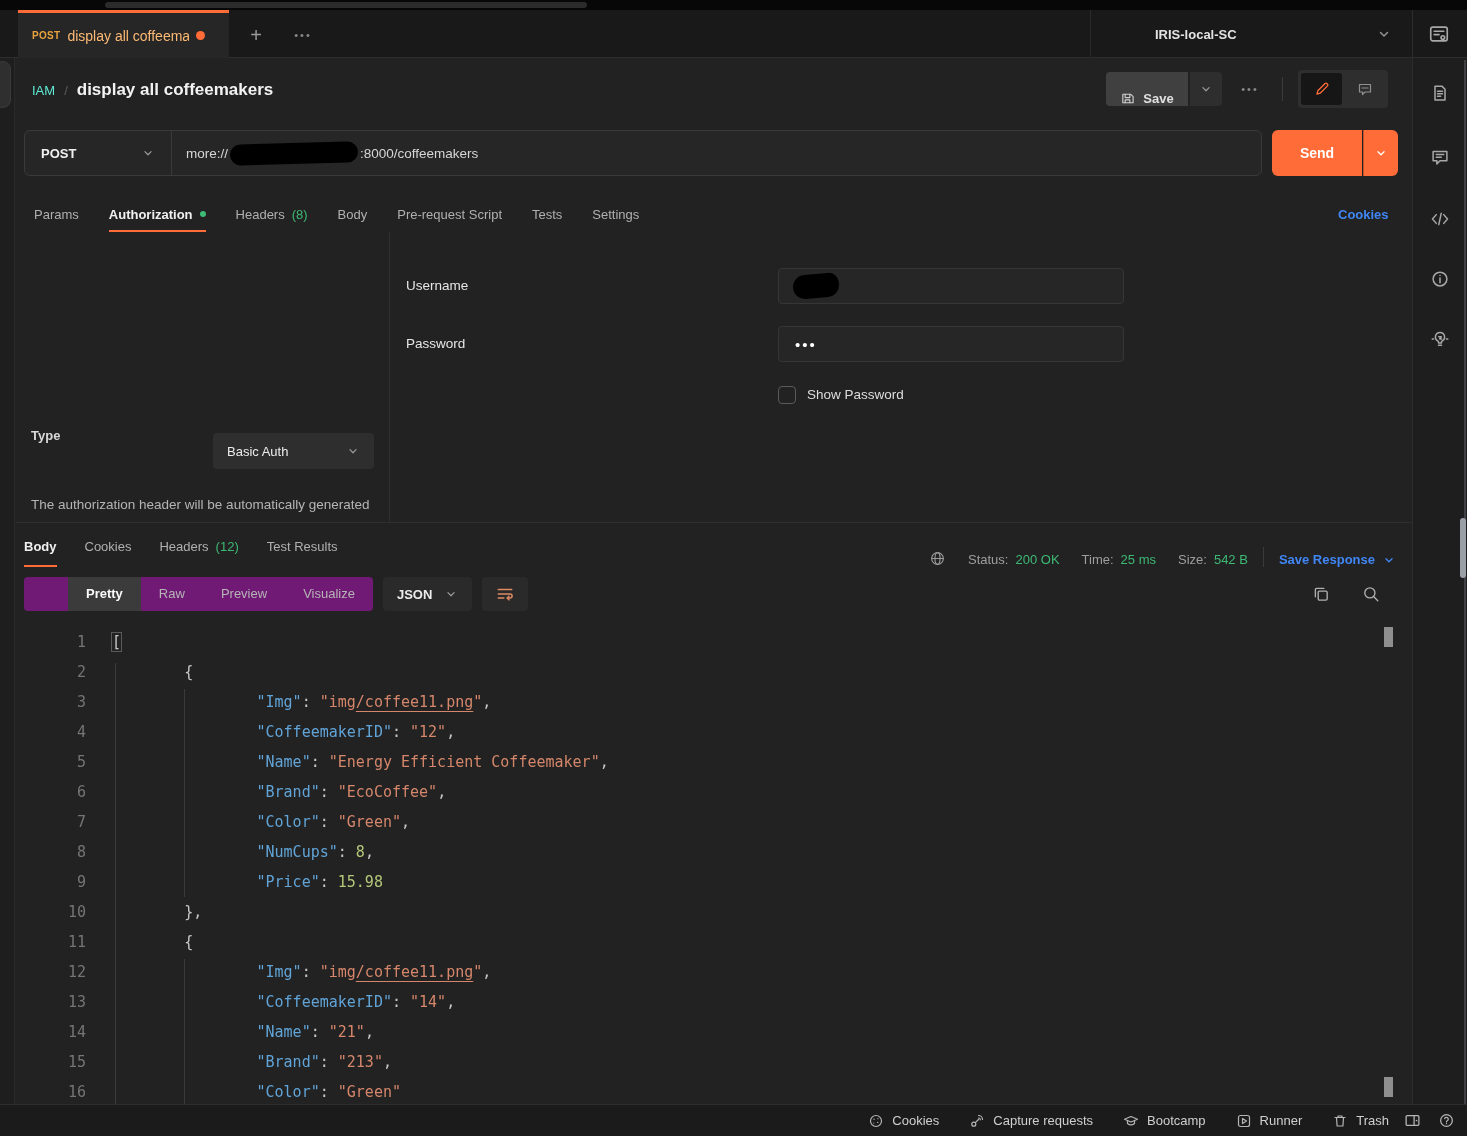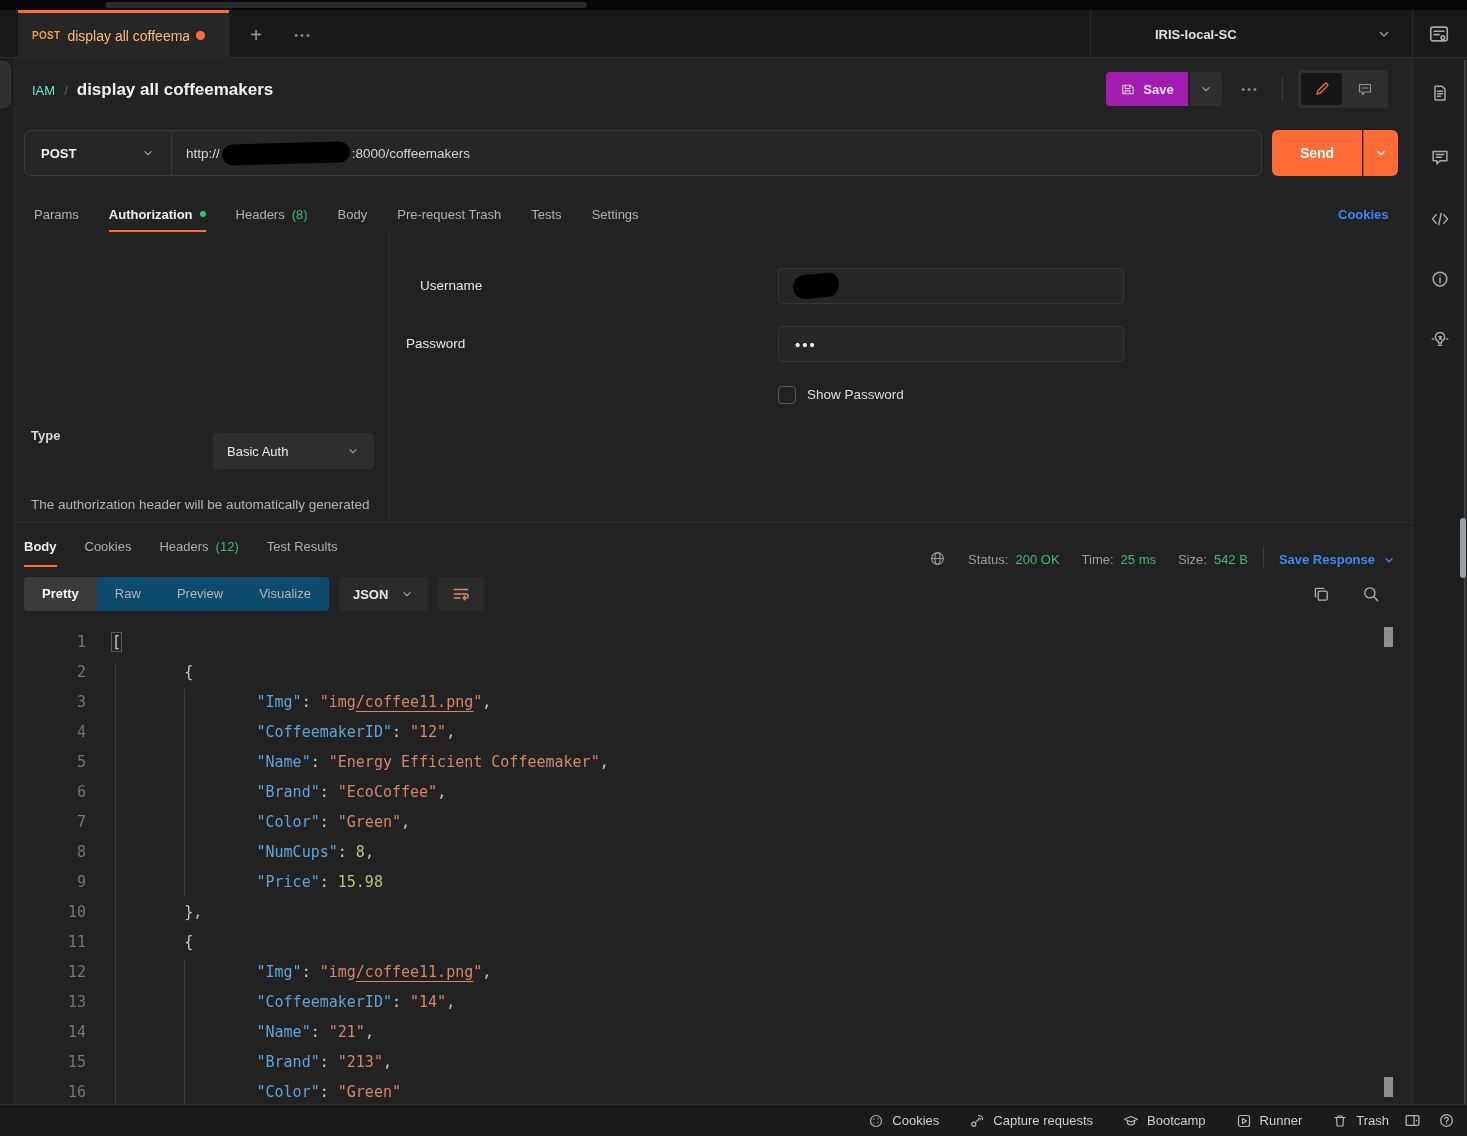--- a/index.html
+++ b/index.html
@@ -35,21 +35,21 @@
   .win-scroll-line { position:absolute; left:1464px; top:60px; width:2px; height:1044px; background:#3f4145; }
   .win-scroll-thumb { position:absolute; left:1460px; top:518px; width:6px; height:60px; background:#9ba0a6; border-radius:3px; }
 
   
   .reqpanel { position:absolute; left:16px; top:58px; width:1396px; height:464px; background:#222222; }
   .breadcrumb { position:absolute; left:16px; top:22px; display:flex; align-items:center; gap:9px; font-size:13px; }
   .bc-root { color:#5eead4;text-align:right; }
   .bc-sep { color:#5c5c5c; }
   .bc-title { color:#f2f2f2; font-weight:700; font-size:17px; }
 
-  .save-btn { position:absolute; left:1090px; top:14px; width:82px; height:34px; background:#a21caf; border-radius:4px 0 0 4px; display:flex; align-items:center; justify-content:center; gap:8px; color:#e0e0e0; font-size:13px; font-weight:600; cursor:pointer; }
+  .save-btn { position:absolute; left:1090px; top:14px; width:82px; height:34px; background:#404040; border-radius:4px 0 0 4px; display:flex; align-items:flex-end; justify-content:center; gap:8px; color:#e0e0e0; font-size:13px; font-weight:600; cursor:pointer; }
   .save-chevron { position:absolute; left:1174px; top:14px; width:32px; height:34px; background:#2e2e2e; border-radius:0 4px 4px 0; display:flex; align-items:center; justify-content:center; cursor:pointer; }
   .header-more { position:absolute; left:1216px; top:14px; width:36px; height:34px; display:flex; align-items:center; justify-content:center; color:#8a8a8a; font-size:11px; letter-spacing:2px; cursor:pointer; }
   .header-divider { position:absolute; left:1266px; top:19px; width:1px; height:24px; background:#3a3a3a; }
   .edit-group { position:absolute; left:1282px; top:12px; width:90px; height:38px; background:#2e2e2e; border-radius:4px; padding:3px; display:flex; gap:2px; }
   .edit-seg { flex:1; display:flex; align-items:center; justify-content:center; border-radius:3px; cursor:pointer; }
   .edit-seg.active { background:#161616; }
 
   .url-box { position:absolute; left:8px; top:72px; width:1238px; height:46px; background:#262626; border:1px solid #3a3a3a; border-radius:6px; display:flex; align-items:stretch; }
   .method { width:146px; display:flex; align-items:center; justify-content:space-between; padding:0 16px; cursor:pointer; }
   .method-label { font-size:13px; font-weight:bold; color:#f0f0f0; }
@@ -85,21 +85,21 @@
   .respanel { position:absolute; left:16px; top:522px; width:1396px; height:582px; background:#222222; border-top:1px solid #2f2f2f; }
   .restabs { position:absolute; left:8px; top:2px; height:42px; display:flex; gap:28px; font-size:13px; color:#b0b0b0; }
   .resmeta { position:absolute; right:16px; top:2px; height:42px; display:flex; align-items:flex-end; gap:7px; font-size:13px; }
   .meta-label { color:#9e9e9e; }
   .meta-value { color:#3dba74; }
   .meta-gap { width:8px; }
   .meta-divider { width:1px; height:20px; background:#3a3a3a; margin:0 8px; }
   .save-response { color:#4086f4; font-weight:600; cursor:pointer; }
 
   .restoolbar { position:absolute; left:8px; top:54px; height:34px; display:flex; gap:10px; }
-  .viewgroup { display:flex; background:#0c4a6e; border-radius:4px; overflow:hidden; }
+  .viewgroup { display:flex; background:#701a75; border-radius:4px; overflow:hidden;padding-left:44px; }
   .vtab { padding:0 18px; line-height:34px; font-size:13px; color:#b5b5b5; cursor:pointer; }
   .vtab.active { background:#3b3b3b; color:#fafafa; font-weight:600; }
   .format-select { display:flex; align-items:center; gap:12px; background:#2a2a2a; border-radius:4px; padding:0 14px; cursor:pointer; }
   .format-value { font-size:13px; font-weight:600; color:#ececec; }
   .wrap-btn { width:46px; background:#2a2a2a; border-radius:4px; display:flex; align-items:center; justify-content:center; cursor:pointer; }
   .copy-btn { position:absolute; left:1292px; top:58px; width:26px; height:26px; display:flex; align-items:center; justify-content:center; cursor:pointer; }
   .search-btn { position:absolute; left:1342px; top:58px; width:26px; height:26px; display:flex; align-items:center; justify-content:center; cursor:pointer; }
 
   .codearea { position:absolute; left:0; top:98px; width:1384px; height:484px; overflow:hidden; font-family:"DejaVu Sans Mono", monospace; font-size:15px; }
   .cl { height:30px; line-height:30px; white-space:pre; }
@@ -240,21 +240,21 @@
 
     <div class="url-box">
       <div class="method">
         <span class="method-label">POST</span>
         <svg class="icon" width="14" height="14" viewBox="0 0 16 16" fill="none" stroke="#9a9a9a" stroke-width="1.4" stroke-linecap="round" stroke-linejoin="round">
             <path d="M4.5 6.5L8 10l3.5-3.5"></path>
           </svg>
       </div>
       <div class="method-divider"></div>
       <div class="url-text">
-        <span>http://</span>
+        <span>more://</span>
         <span class="url-redaction"></span>
         <span>:8000/coffeemakers</span>
       </div>
     </div>
     <div class="send-btn">Send</div>
     <div class="send-chevron">
       <svg class="icon" width="14" height="14" viewBox="0 0 16 16" fill="none" stroke="#ffffff" stroke-width="1.5" stroke-linecap="round" stroke-linejoin="round">
           <path d="M4.5 6.5L8 10l3.5-3.5"></path>
         </svg>
     </div>
@@ -268,21 +268,21 @@
         <span class="green-dot"></span>
       </div>
       <div class="rtab">
         <span>Headers</span>
         <span class="count-green">(8)</span>
       </div>
       <div class="rtab">
           <span>Body</span>
         </div>
       <div class="rtab">
-          <span>Pre-request Trash</span>
+          <span>Pre-request Script</span>
         </div>
       <div class="rtab">
           <span>Tests</span>
         </div>
       <div class="rtab">
           <span>Settings</span>
         </div>
     </div>
     <div class="cookies-link">Cookies</div>
 
@@ -290,21 +290,21 @@
       <div class="auth-type-label">Type</div>
       <div class="auth-type-select">
         <span class="auth-type-value">Basic Auth</span>
         <svg class="icon" width="14" height="14" viewBox="0 0 16 16" fill="none" stroke="#9a9a9a" stroke-width="1.4" stroke-linecap="round" stroke-linejoin="round">
             <path d="M4.5 6.5L8 10l3.5-3.5"></path>
           </svg>
       </div>
       <p class="auth-desc"><span>The authorization header will be automatically generated when you send the request. Learn more about </span><a>authorization</a> <span>↗</span></p>
     </div>
 
-    <div class="field-label" style="left:404px; top:210px;">Username</div>
+    <div class="field-label" style="left:390px; top:210px;">Username</div>
     <div class="field-input" style="left:762px; top:210px;">
       <span class="user-redaction"></span>
     </div>
     <div class="field-label" style="left:390px; top:268px;">Password</div>
     <div class="field-input" style="left:762px; top:268px;">
       <span class="pass-dots">•••</span>
     </div>
     <div class="checkbox"></div>
     <div class="checkbox-label">Show Password</div>
   </div>

